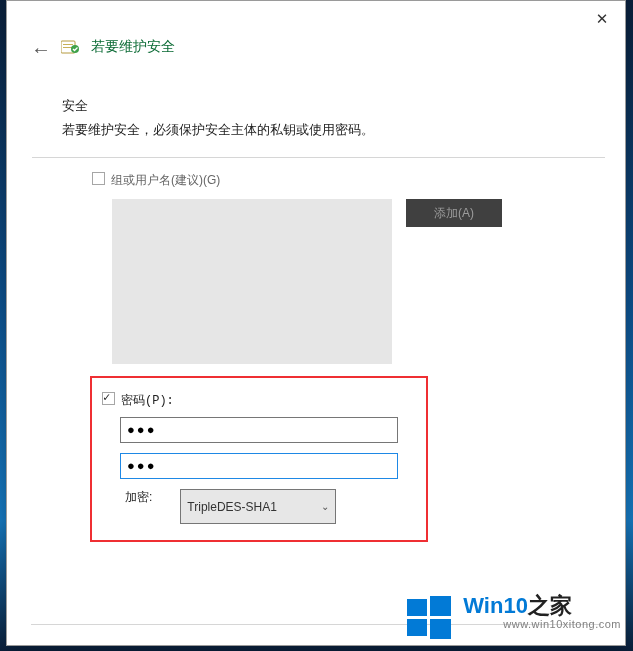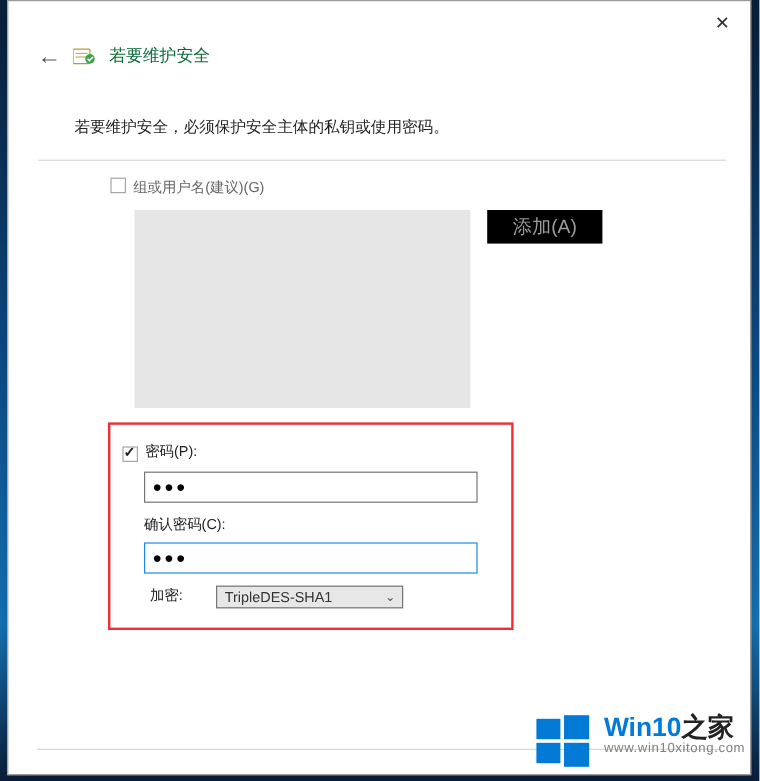--- a/index.html
+++ b/index.html
@@ -123,37 +123,38 @@
     display:flex;
     flex-direction:column;
     gap:10px;
   }
   .btn {
     width:96px;
     height:28px;
     display:flex;
     align-items:center;
     justify-content:center;
-    background:#000000;
+    background:#404040;
     color:#9c9c9c;
-    font-size:16px;
+    font-size:12px;
     border:none;
   }
   
   .pwd-box {
     margin: 12px 0 0 28px;
     border: 2px solid #ef2f33;
     padding: 14px 18px 16px 10px;
     width: 338px;
   }
   .pwd-row {
     display:flex;
-    align-items:flex-end;
+    align-items:flex-start;
     gap:6px;
     margin-bottom:8px;
+    font-family:Liberation Mono, monospace;
   }
   .pwd-label {
     font-size:12px;
     color:#222;
   }
   .text-input {
     width:278px;
     height:26px;
     border:1px solid #767676;
     padding:0 6px;
@@ -175,21 +176,21 @@
     font-size:12px;
     color:#222;
   }
   .enc-row{
     display:flex;
     margin-left:23px;
     gap:28px;
   }
   .combo {
     width:156px;
-    height:19px;
+    height:35px;
     border:1px solid #767676;
     background:#e7e7e7;
     display:flex;
     align-items:center;
     justify-content:space-between;
     padding:0 6px;
     font-size:12px;
   }
   .combo-arrow{
     font-size:10px;
@@ -218,21 +219,21 @@
   .wm-text{
     display:flex; flex-direction:column; line-height:1.15;
   }
   .wm-top{
     font-size:22px; font-weight:600; color:#222;
   }
   .wm-top .accent{
     color:#027ad6;
   }
   .wm-bot{
-    font-size:11px; color:#808080; letter-spacing:.5px;
+    font-size:11px; color:#808080; letter-spacing:.5px;margin-left:40px;
   }
 </style>
 </head>
 <body>
 
 <div class="viewport">
   <div class="desktop-bg"></div>
 
   <div class="window">
     <div class="titlebar">
@@ -247,20 +248,21 @@
           <rect x="2" y="6" width="10" height="1" fill="#c8b159"></rect>
           <rect x="2" y="9" width="10" height="1" fill="#c8b159"></rect>
           <circle cx="14" cy="11" r="4" fill="#3fa24a"></circle>
           <path d="M12 11 l1.5 1.5 l3 -3" stroke="#fff" stroke-width="1.3" fill="none"></path>
         </svg>
       </span>
       <span class="header-title">若要维护安全</span>
     </div>
 
     <div class="content">
+      <div class="sec-head">安全</div>
       <div class="sec-desc">若要维护安全，必须保护安全主体的私钥或使用密码。</div>
 
       <div class="hr"></div>
 
       <div class="group-row">
         <span class="chk"></span>
         <span>组或用户名(建议)(G)</span>
       </div>
 
       <div class="group-area">
@@ -270,21 +272,20 @@
         </div>
       </div>
 
       <div class="pwd-box">
         <div class="pwd-row">
           <span class="chk checked"></span>
           <span class="pwd-label">密码(P):</span>
         </div>
         <div class="text-input">●●●</div>
 
-        <div class="sub-label">确认密码(C):</div>
         <div class="text-input focus">●●●</div>
 
         <div class="enc-row">
           <span class="pwd-label">加密:</span>
           <div class="combo">
             <span>TripleDES-SHA1</span>
             <span class="combo-arrow">⌄</span>
           </div>
         </div>
       </div>

